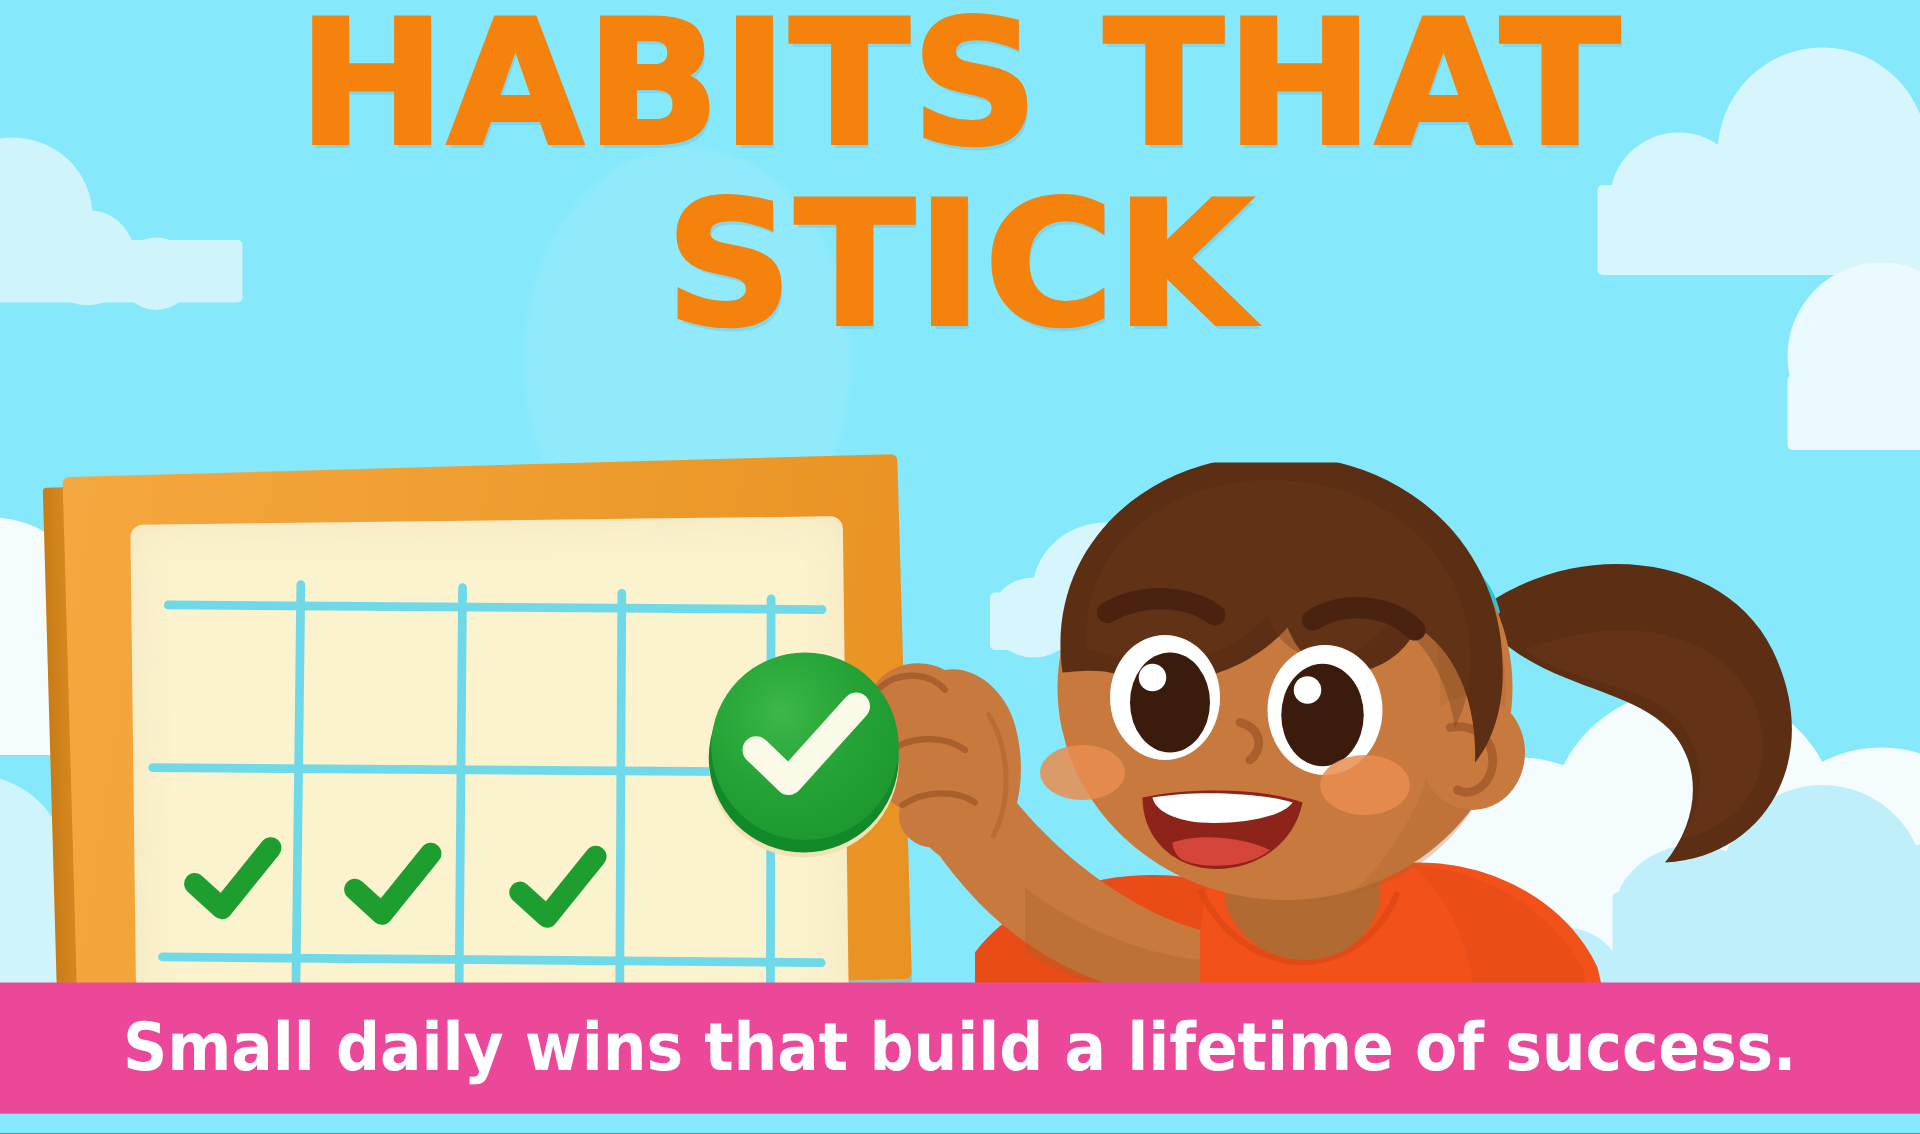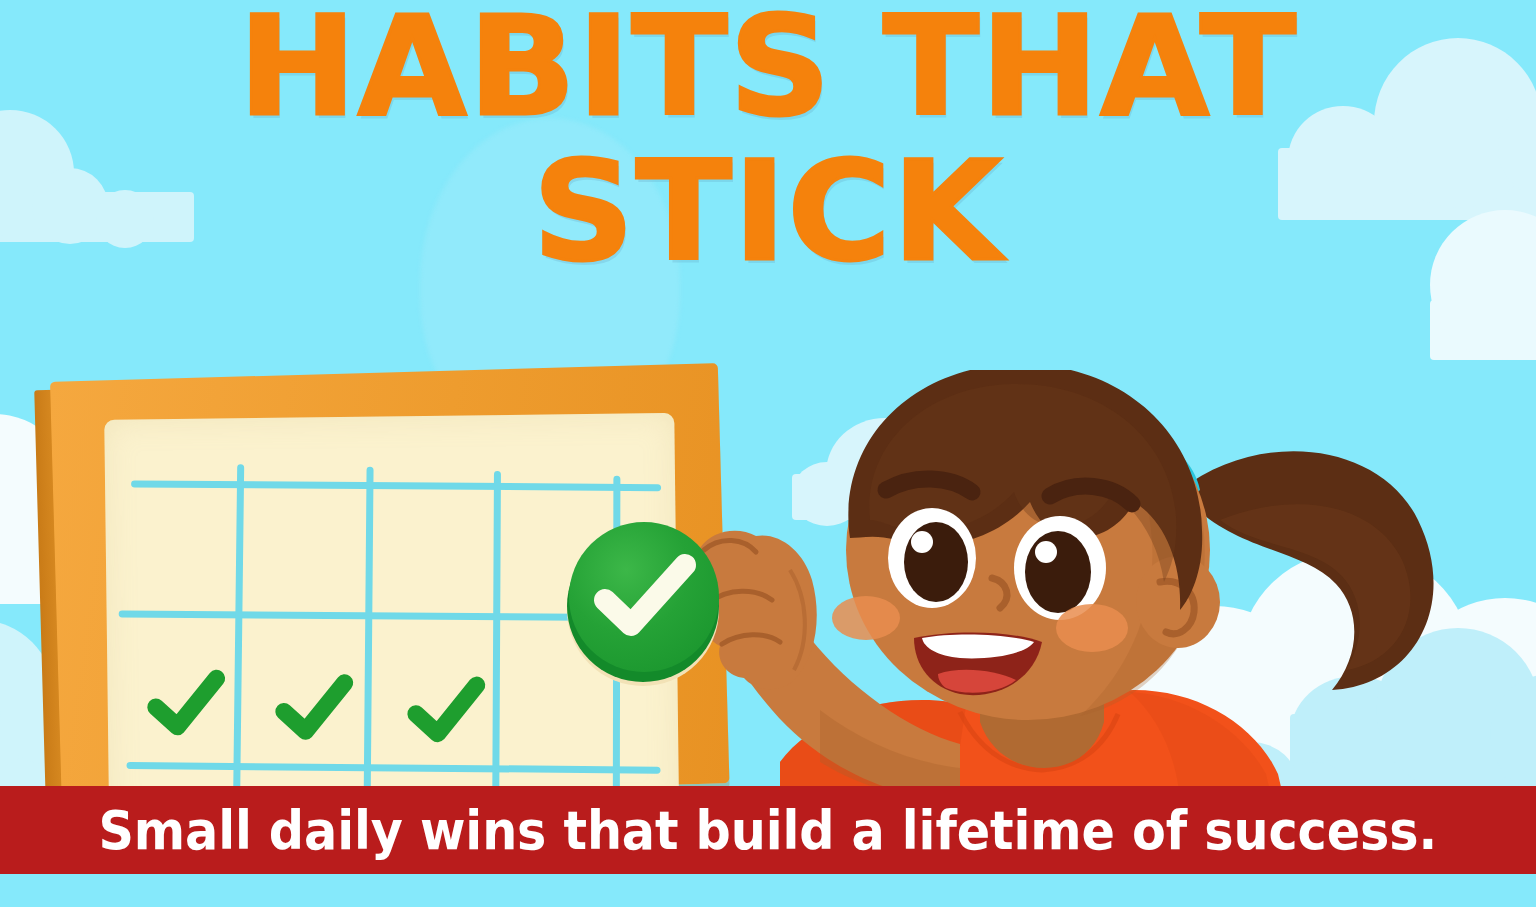--- a/index.html
+++ b/index.html
@@ -94,22 +94,22 @@
     background:radial-gradient(circle at 38% 32%, #3CB748 0%, #25A236 45%, #17922B 100%);
   }
   #badge-face svg{position:absolute;left:0;top:0;width:150px;height:150px;}
 
   
   #girl{position:absolute;left:660px;top:370px;width:820px;height:430px;z-index:30;}
   #girl svg{display:block;width:820px;height:430px;overflow:visible;}
 
   
   #banner{
-    position:absolute;left:0;top:786px;width:1536px;height:88px;
-    background:#b91c1c;z-index:60;
+    position:absolute;left:0;top:786px;width:1536px;height:105px;
+    background:#ec4899;z-index:60;
     display:flex;align-items:center;justify-content:center;
   }
   #banner-text{
     font-family:"DejaVu Sans", sans-serif;
     font-weight:bold;
     color:#FFFFFF;
     font-size:53px;
     letter-spacing:-0.002em;
     transform:scaleX(0.93);
     white-space:nowrap;

